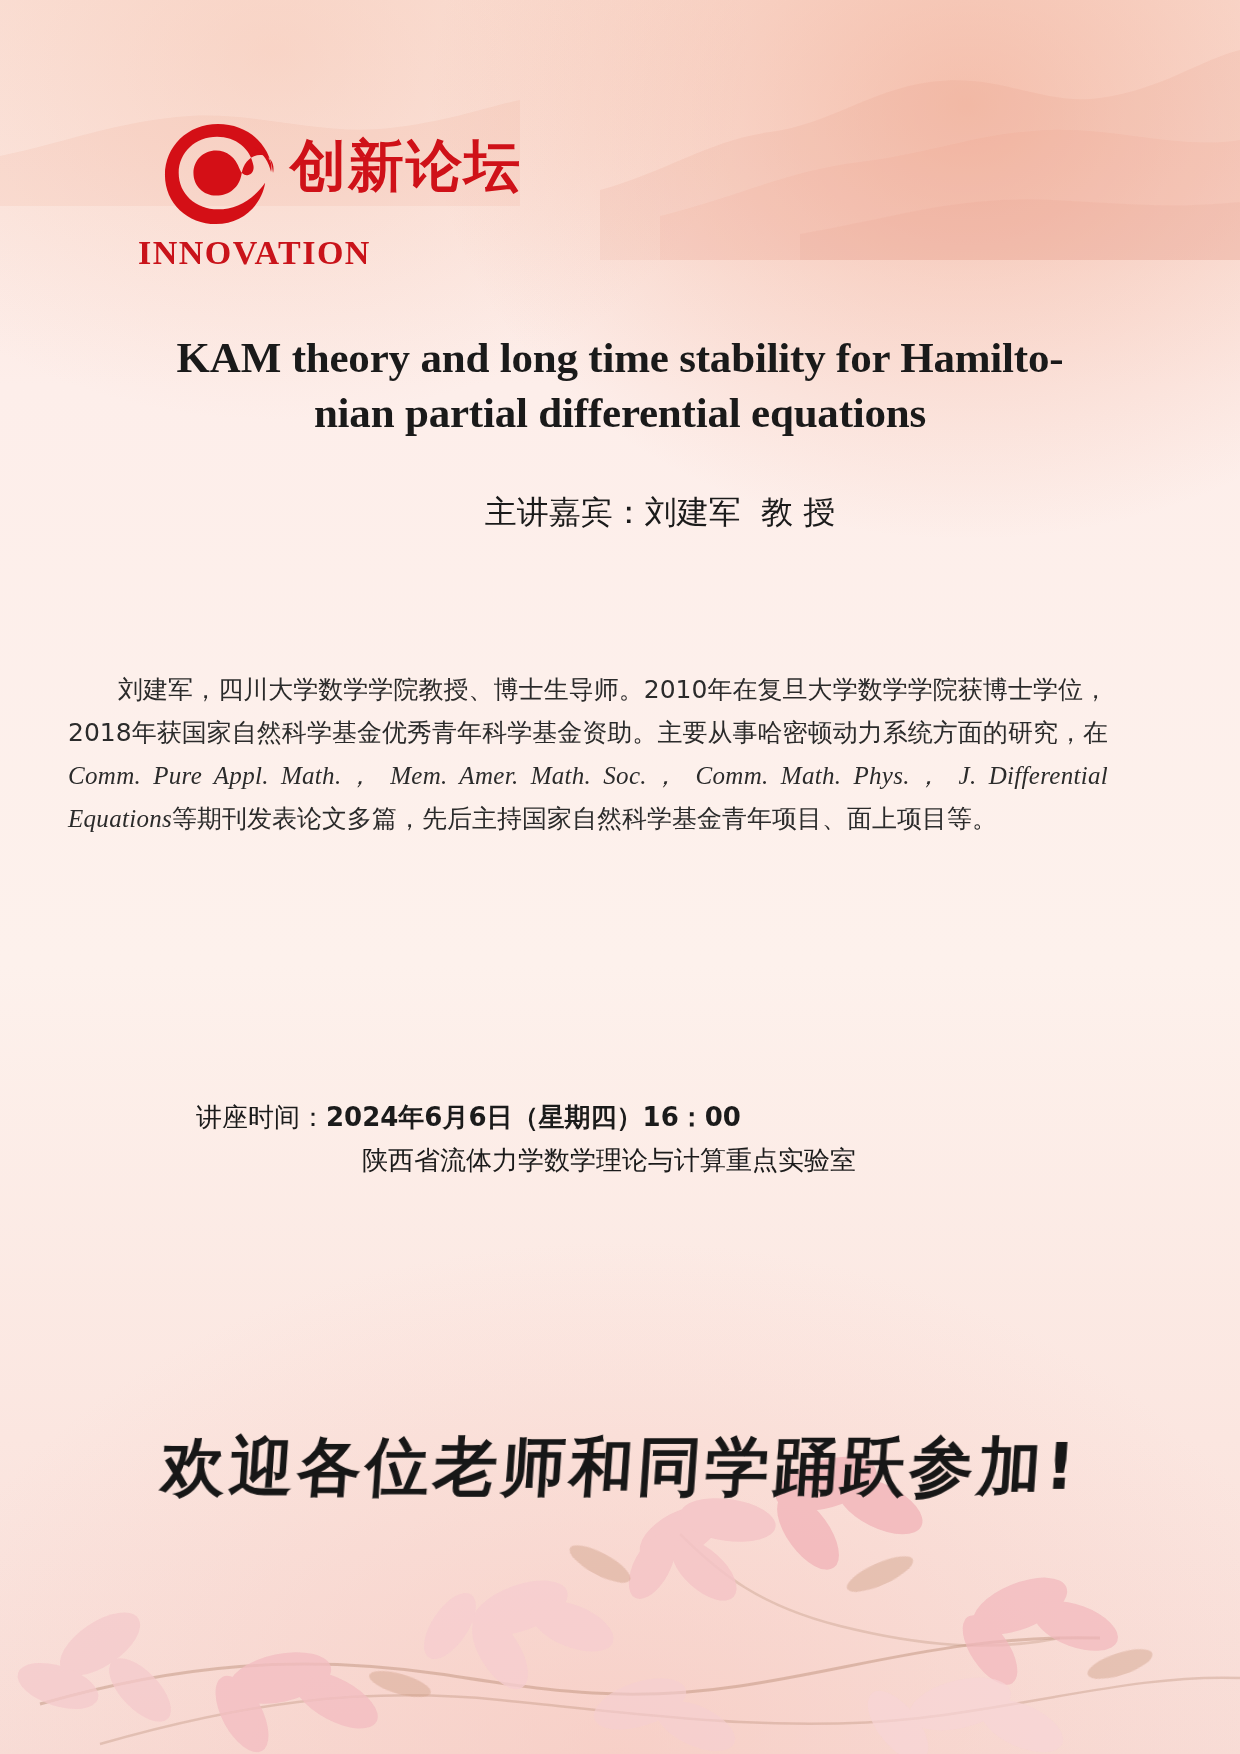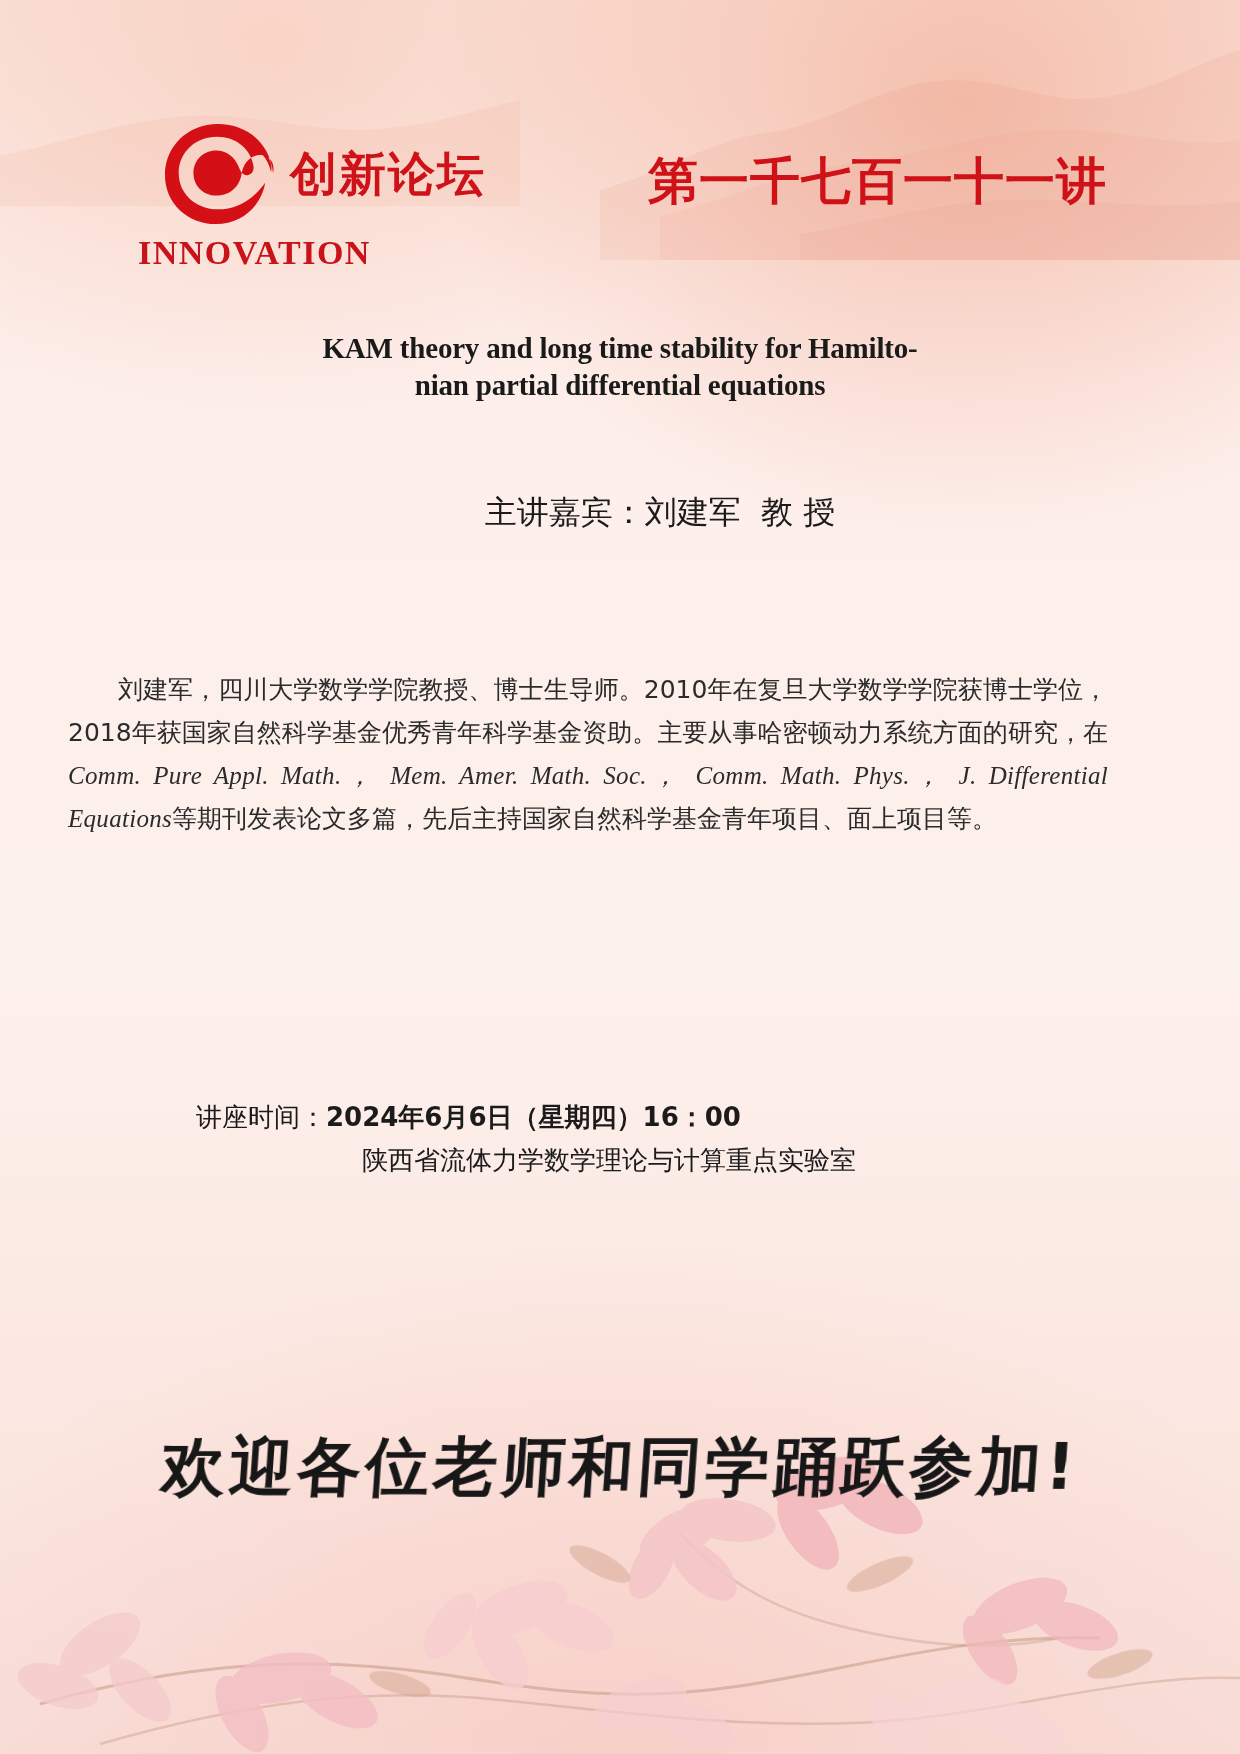--- a/index.html
+++ b/index.html
@@ -59,23 +59,23 @@
     font-family: "Liberation Serif", serif;
     font-size: 34px;
     letter-spacing: 1.5px;
     color: #c9131a;
     font-weight: 700;
     margin-top: 4px;
   }
   .forum-title {
     position: absolute;
     left: 290px;
-    top: 36px;
-    font-family: Liberation Mono, monospace;
-    font-size: 47px;
+    top: 20px;
+    font-family: Liberation Serif, serif;
+    font-size: 56px;
     font-weight: 700;
     color: #cf1118;
     letter-spacing: 2px;
     line-height: 1;
   }
   .forum-no {
     position: absolute;
     left: 648px;
     top: 38px;
     font-family: "DejaVu Sans", "Liberation Sans", sans-serif;
@@ -88,21 +88,21 @@
 
   
   .talk-title {
     position: absolute;
     top: 330px;
     left: 85px;
     width: 1070px;
     text-align: center;
     font-family: "Liberation Serif", "DejaVu Serif", serif;
     font-weight: 700;
-    font-size: 29px;
+    font-size: 43px;
     line-height: 1.28;
     color: #1a1a1a;
     letter-spacing: -0.2px;
   }
 
   
   .speakers {
     position: absolute;
     top: 487px;
     left: 0;
@@ -191,21 +191,20 @@
                  C78 19 93 31 96 48 C97 53 95 57 91 58 C87 59 84 57 82 52
                  C78 40 69 33 58 33 C45 33 35 43 35 56 C35 69 45 79 58 79
                  C72 79 82 70 84 57 C86 44 96 36 106 38 C114 40 118 47 116 56
                  C113 26 90 6 60 6 Z" fill="#d40f16"></path>
         <path d="M97 30 C106 36 112 45 114 55 C116 47 112 38 104 33 Z" fill="#d40f16"></path>
       </svg>
       <div class="logo-text">INNOVATION</div>
     </div>
 
     <div class="forum-title">创新论坛</div>
-    <div class="forum-no">第一千七百一十一讲</div>
   </div>
 
   <div class="talk-title" style="white-space:pre-line;">KAM theory and long time stability for Hamilto-
 nian partial differential equations</div>
 
   <div class="speakers">
     <div>主讲嘉宾：刘建军  教 授</div>
   </div>
 
   <div class="bio"><span>刘建军，四川大学数学学院教授、博士生导师。2010年在复旦大学数学学院获博士学位，2018年获国家自然科学基金优秀青年科学基金资助。主要从事哈密顿动力系统方面的研究，在</span><span class="jn">Comm. Pure Appl. Math.， Mem. Amer. Math. Soc.， Comm. Math. Phys.， J. Differential Equations</span><span>等期刊发表论文多篇，先后主持国家自然科学基金青年项目、面上项目等。</span></div>

